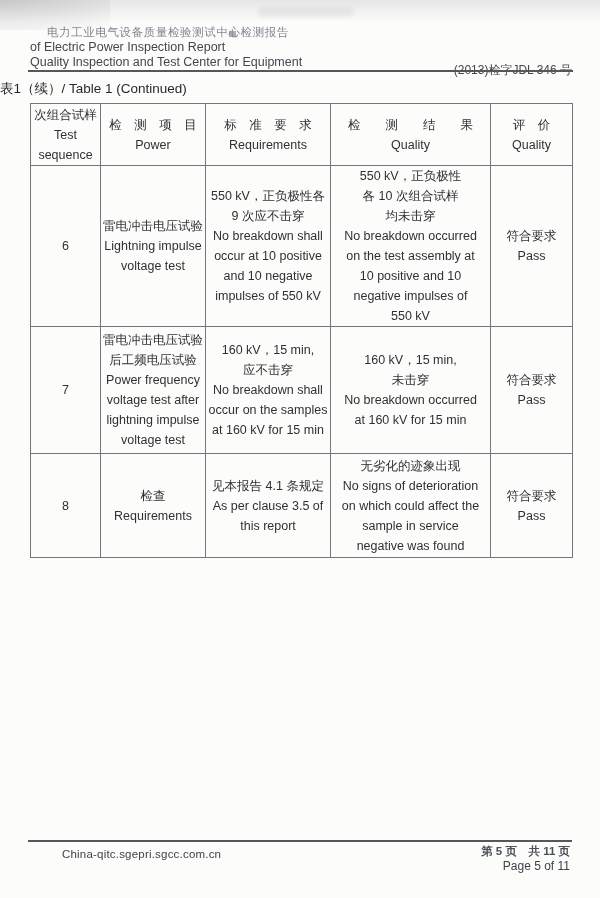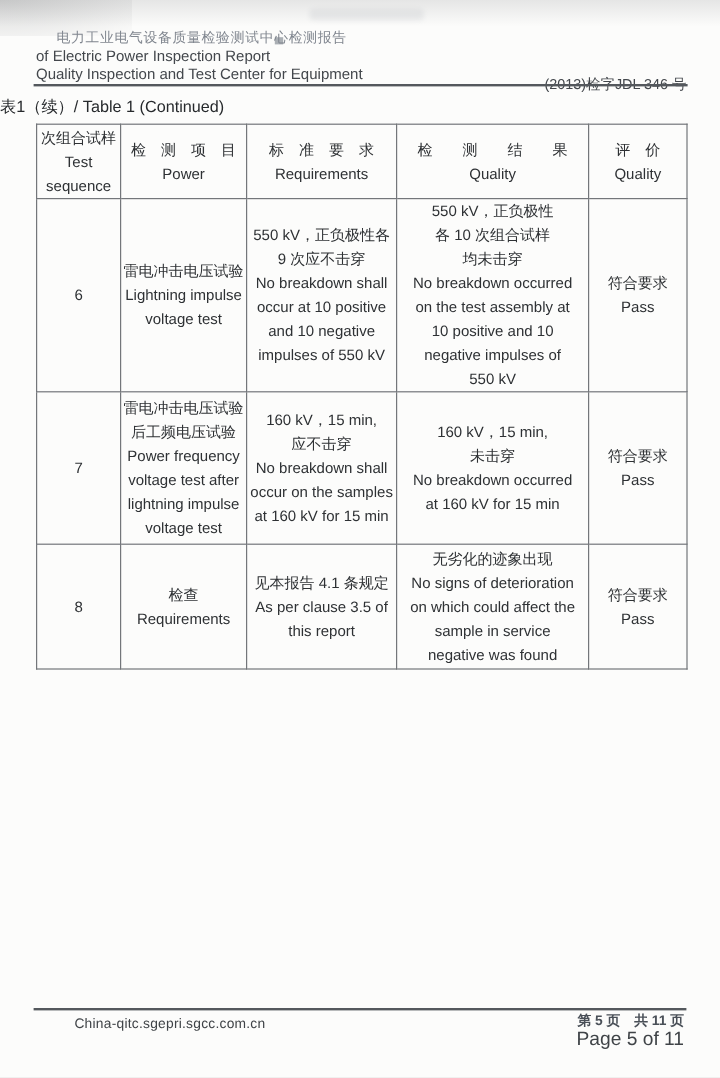--- a/index.html
+++ b/index.html
@@ -74,21 +74,21 @@
   }
   .footer-url{
     position:absolute;left:22px;top:848px;
     font-size:11.5px;color:#3f4347;letter-spacing:0.2px;margin-left:40px;
   }
   .footer-pages{
     position:absolute;right:30px;top:844px;
     text-align:right;
   }
   .footer-page-zh{font-size:11.5px;line-height:15px;color:#4a5058;font-weight:bold;}
-  .footer-page-en{font-size:16px;line-height:15px;color:#3f4347;}
+  .footer-page-en{font-size:12px;line-height:15px;color:#3f4347;}
 </style>
 </head>
 <body>
 
 <div class="page">
   <div class="edge-shade"></div>
   <div class="corner-shade"></div>
   <div class="ghost-mark"></div>
   <div class="tiny-mark"></div>
 

